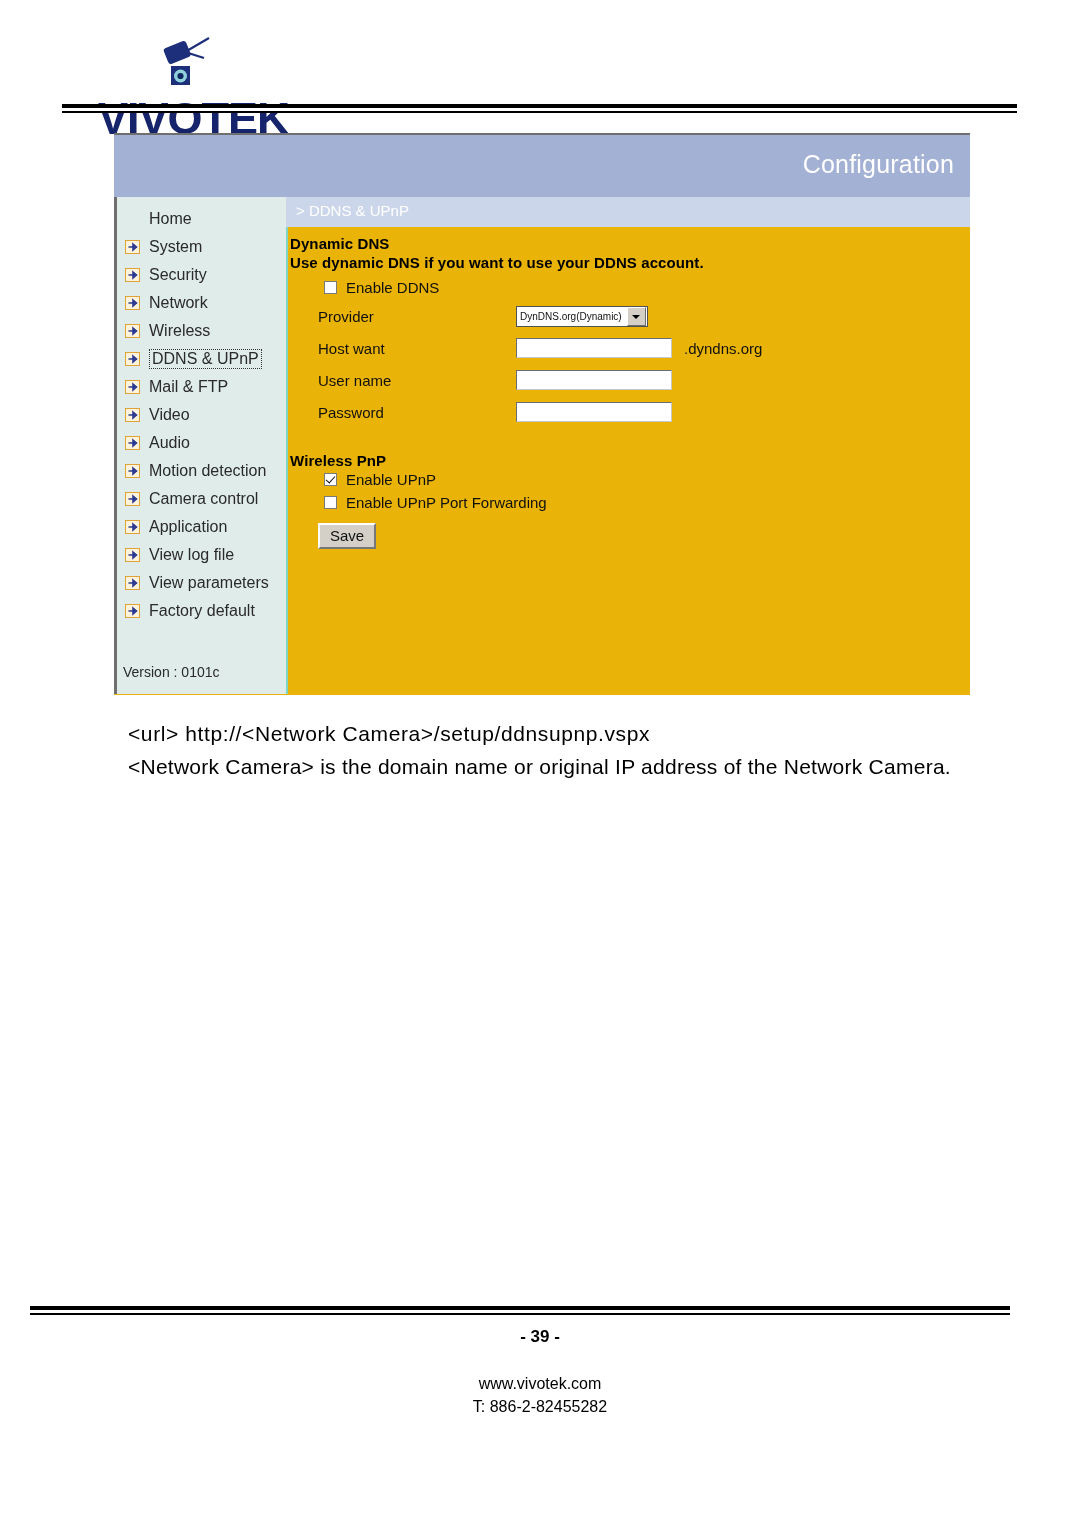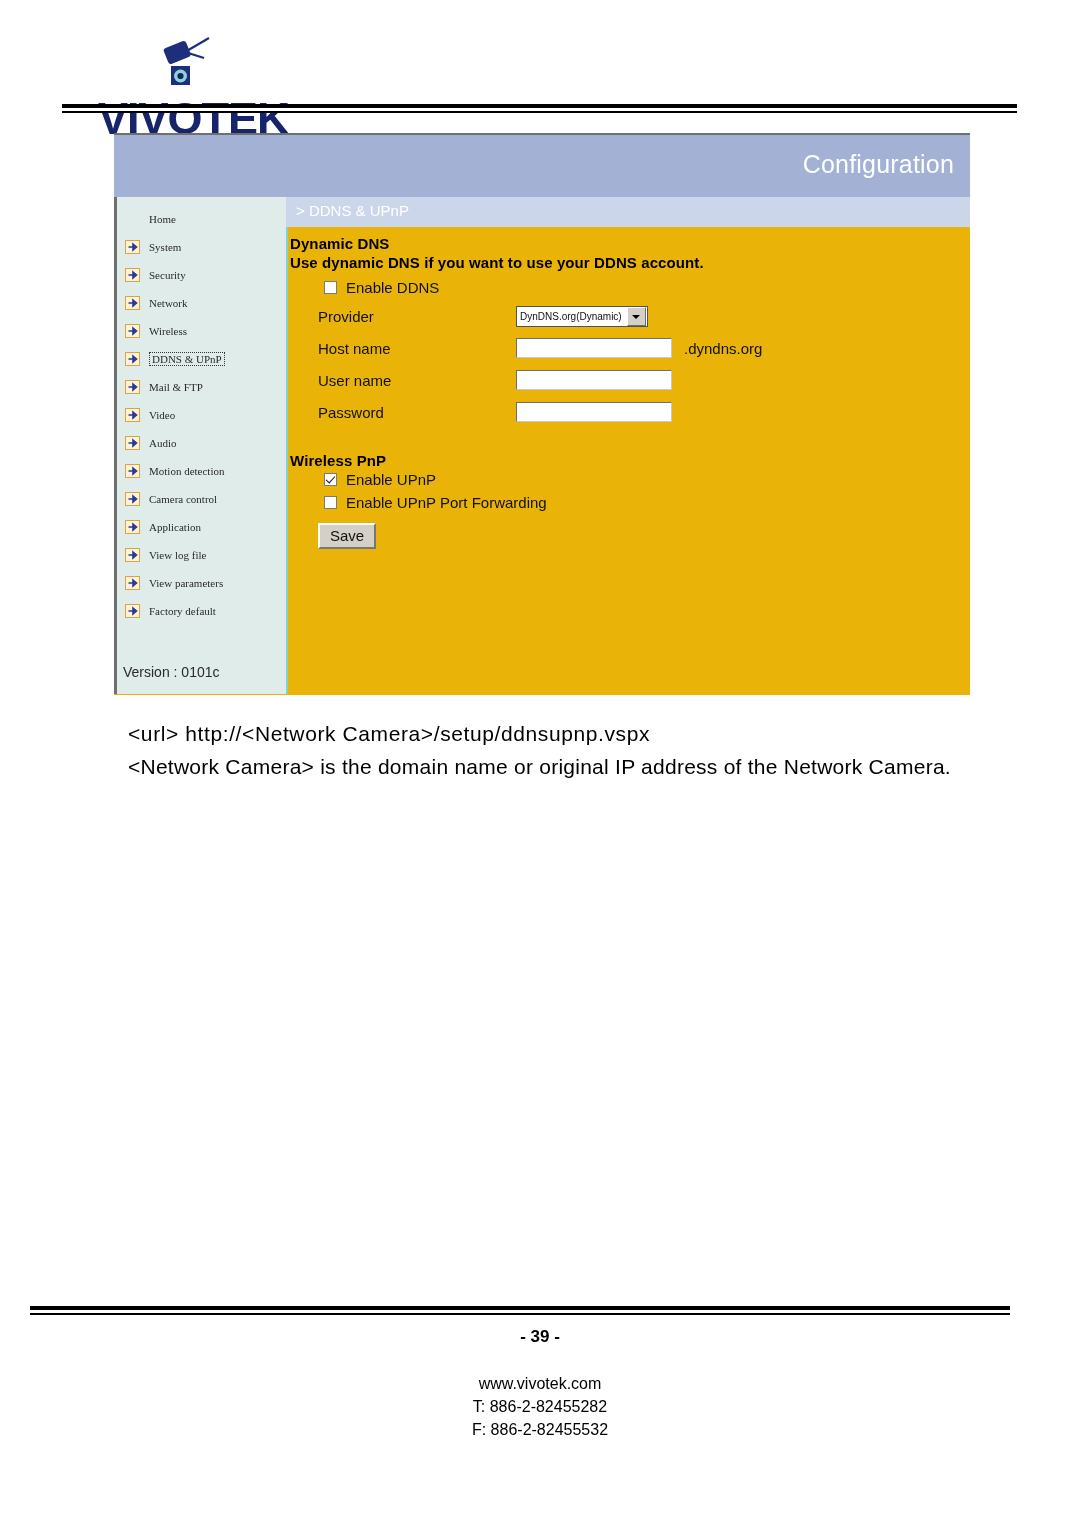--- a/index.html
+++ b/index.html
@@ -99,23 +99,23 @@
     background: #dfecea;
     border-left: 3px solid #6f6f6f;
     box-sizing: border-box;
   }
   .sidebar-inner { padding: 8px 0 0 0; }
   .side-item {
     display: flex;
     align-items: center;
     height: 28px;
     padding-left: 8px;
-    font-size: 11px;
+    font-size: 16px;
     color: #2a2a2a;
-    font-family: Liberation Serif, serif;
+    font-family: Liberation Sans, sans-serif;
     box-sizing: border-box;
   }
   .side-item .arrow-icon {
     width: 15px; height: 14px;
     flex: 0 0 auto;
     margin-right: 9px;
   }
   .side-item.home { padding-left: 32px; }
   .side-label { white-space: nowrap; }
   .side-item.selected .side-label {
@@ -461,21 +461,21 @@
 
     <div class="frow">
       <span class="flabel">Provider</span>
       <span class="fselect">
         <span class="sel-val">DynDNS.org(Dynamic)</span>
         <span class="sel-arrow"></span>
       </span>
     </div>
 
     <div class="frow">
-      <span class="flabel">Host name</span>
+      <span class="flabel">Host want</span>
       <input class="ftext" type="text" value="" style="">
       <span class="suffix">.dyndns.org</span>
     </div>
 
     <div class="frow">
       <span class="flabel">User name</span>
       <input class="ftext" type="text" value="" style="">
     </div>
 
     <div class="frow">
@@ -504,14 +504,13 @@
 
 <div class="rule-bottom">
   <div class="rule-thick"></div>
   <div class="rule-gap"></div>
   <div class="rule-thin"></div>
 </div>
 <div class="footer-page">- 39 -</div>
 <div class="footer-block">
   <div>www.vivotek.com</div>
   <div>T: 886-2-82455282</div>
-  <div>F: 886-2-82455532</div>
 </div>
 
 </body></html>

